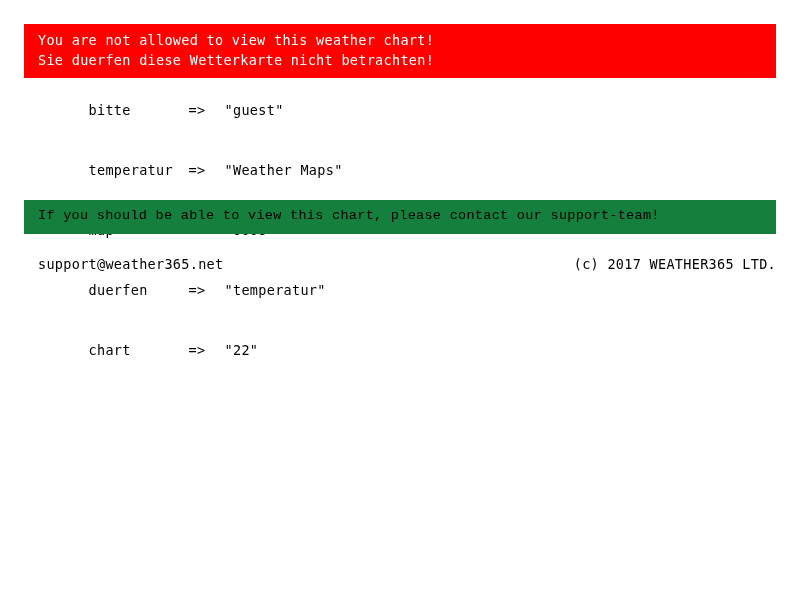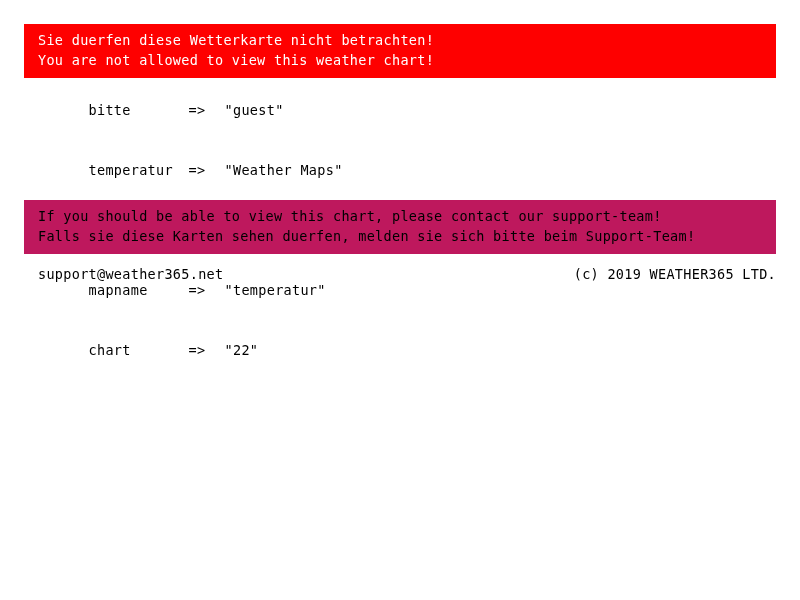--- a/index.html
+++ b/index.html
@@ -30,22 +30,23 @@
     line-height: 20px;
     letter-spacing: 0.3px;
   }
   .banner-error {
     top: 24px;
     background: #fe0000;
     color: #ffffff;
   }
   .banner-info {
     top: 200px;
-    background: #be185d;
+    background: #15803d;
     color: #000000;
+    font-family: Liberation Mono, monospace;
   }
   .banner-line {
     white-space: pre;
   }
   .params {
     position: absolute;
     left: 38px;
     top: 80px;
     line-height: 20px;
     font-size: 13.5px;
@@ -62,62 +63,61 @@
   .param-arrow {
     display: inline-block;
     width: 36px;
   }
   .param-val {
     display: inline-block;
   }
   .footer {
     position: absolute;
     left: 38px;
-    top: 264px;
+    top: 254px;
     width: 738px;
     display: flex;
     justify-content: space-between;
     font-size: 13.5px;
     letter-spacing: 0.3px;
     line-height: 20px;
   }
   .footer-left { white-space: pre; }
   .footer-right { white-space: pre; }
 </style>
 </head>
 <body>
 
 <div class="page">
 
   <div class="banner banner-error">
+    <div class="banner-line">You are not allowed to view this weather chart!</div>
     <div class="banner-line">Sie duerfen diese Wetterkarte nicht betrachten!</div>
-    <div class="banner-line">You are not allowed to view this weather chart!</div>
   </div>
 
   <div class="params">
     <div class="param-row">
       <span class="param-key">bitte</span><span class="param-arrow">=&gt;</span><span class="param-val">"guest"</span>
     </div>
     <div class="param-row">
       <span class="param-key">temperatur</span><span class="param-arrow">=&gt;</span><span class="param-val">"Weather Maps"</span>
     </div>
     <div class="param-row">
       <span class="param-key">map</span><span class="param-arrow">=&gt;</span><span class="param-val">"0008"</span>
     </div>
     <div class="param-row">
-      <span class="param-key">mapname</span><span class="param-arrow">=&gt;</span><span class="param-val">"temperatur"</span>
+      <span class="param-key">duerfen</span><span class="param-arrow">=&gt;</span><span class="param-val">"temperatur"</span>
     </div>
     <div class="param-row">
       <span class="param-key">chart</span><span class="param-arrow">=&gt;</span><span class="param-val">"22"</span>
     </div>
   </div>
 
   <div class="banner banner-info">
     <div class="banner-line">If you should be able to view this chart, please contact our support-team!</div>
-    <div class="banner-line">Falls sie diese Karten sehen duerfen, melden sie sich bitte beim Support-Team!</div>
   </div>
 
   <div class="footer">
     <span class="footer-left">support@weather365.net</span>
-    <span class="footer-right">(c) 2019 WEATHER365 LTD.</span>
+    <span class="footer-right">(c) 2017 WEATHER365 LTD.</span>
   </div>
 
 </div>
 
 </body></html>

